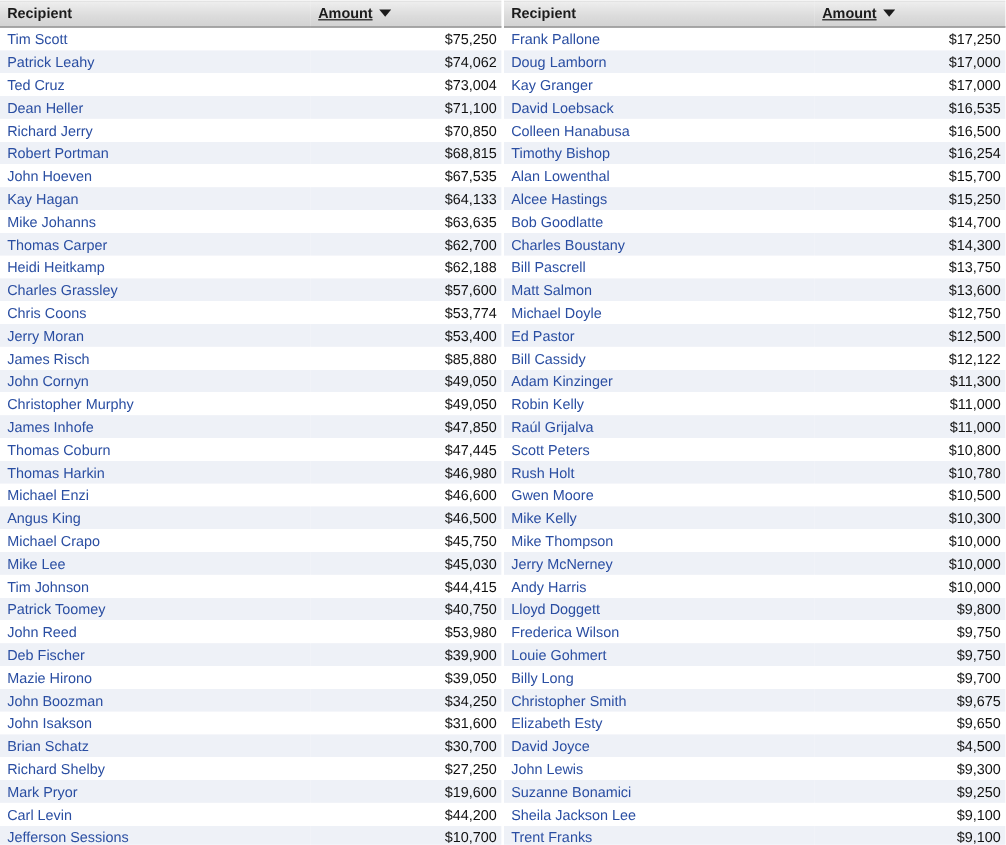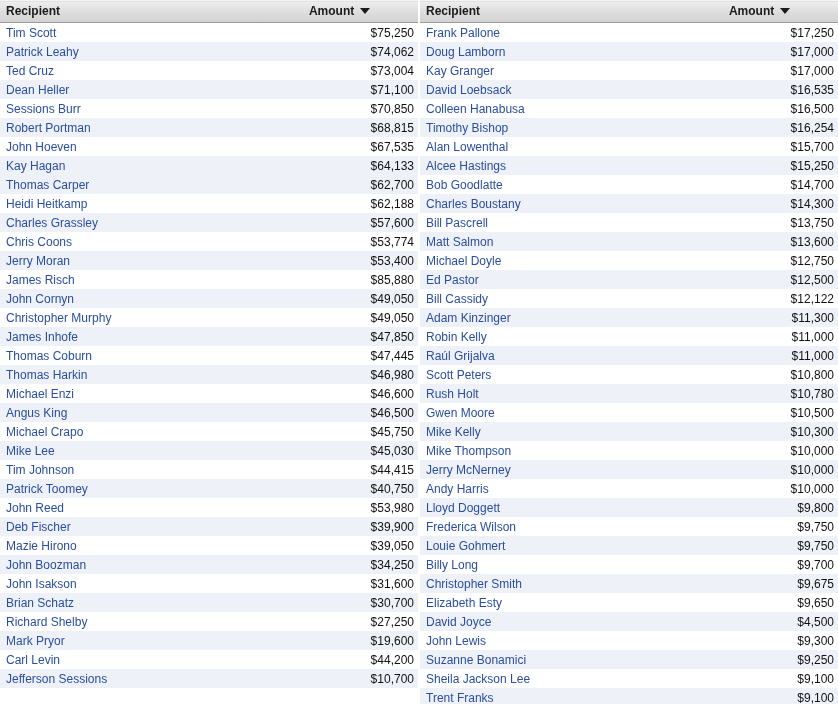--- a/index.html
+++ b/index.html
@@ -41,22 +41,23 @@
     font-size: 12px;
     font-weight: bold;
     color: #1b1b1b;
     text-align: left;
     padding: 2px 6px 3px 6px;
     height: 16px;
     white-space: nowrap;
     margin-top: 32px;
   }
   table.ftable th.amount-col {
-    text-align: center;
+    text-align: left;
     padding-right: 4px;
+    text-decoration: underline;
   }
   .sort-caret {
     display: inline-block;
     margin-left: 6px;
     width: 0;
     height: 0;
     border-left: 5px solid transparent;
     border-right: 5px solid transparent;
     border-top: 6px solid #1b1b1b;
     vertical-align: middle;
@@ -124,34 +125,38 @@
           </tr>
           <tr class="odd">
             <td class="recipient">Ted Cruz</td>
             <td class="amount">$73,004</td>
           </tr>
           <tr class="even">
             <td class="recipient">Dean Heller</td>
             <td class="amount">$71,100</td>
           </tr>
           <tr class="odd">
-            <td class="recipient">Sessions Burr</td>
+            <td class="recipient">Richard Jerry</td>
             <td class="amount">$70,850</td>
           </tr>
           <tr class="even">
             <td class="recipient">Robert Portman</td>
             <td class="amount">$68,815</td>
           </tr>
           <tr class="odd">
             <td class="recipient">John Hoeven</td>
             <td class="amount">$67,535</td>
           </tr>
           <tr class="even">
             <td class="recipient">Kay Hagan</td>
             <td class="amount">$64,133</td>
+          </tr>
+          <tr class="odd">
+            <td class="recipient">Mike Johanns</td>
+            <td class="amount">$63,635</td>
           </tr>
           <tr class="even">
             <td class="recipient">Thomas Carper</td>
             <td class="amount">$62,700</td>
           </tr>
           <tr class="odd">
             <td class="recipient">Heidi Heitkamp</td>
             <td class="amount">$62,188</td>
           </tr>
           <tr class="even">

